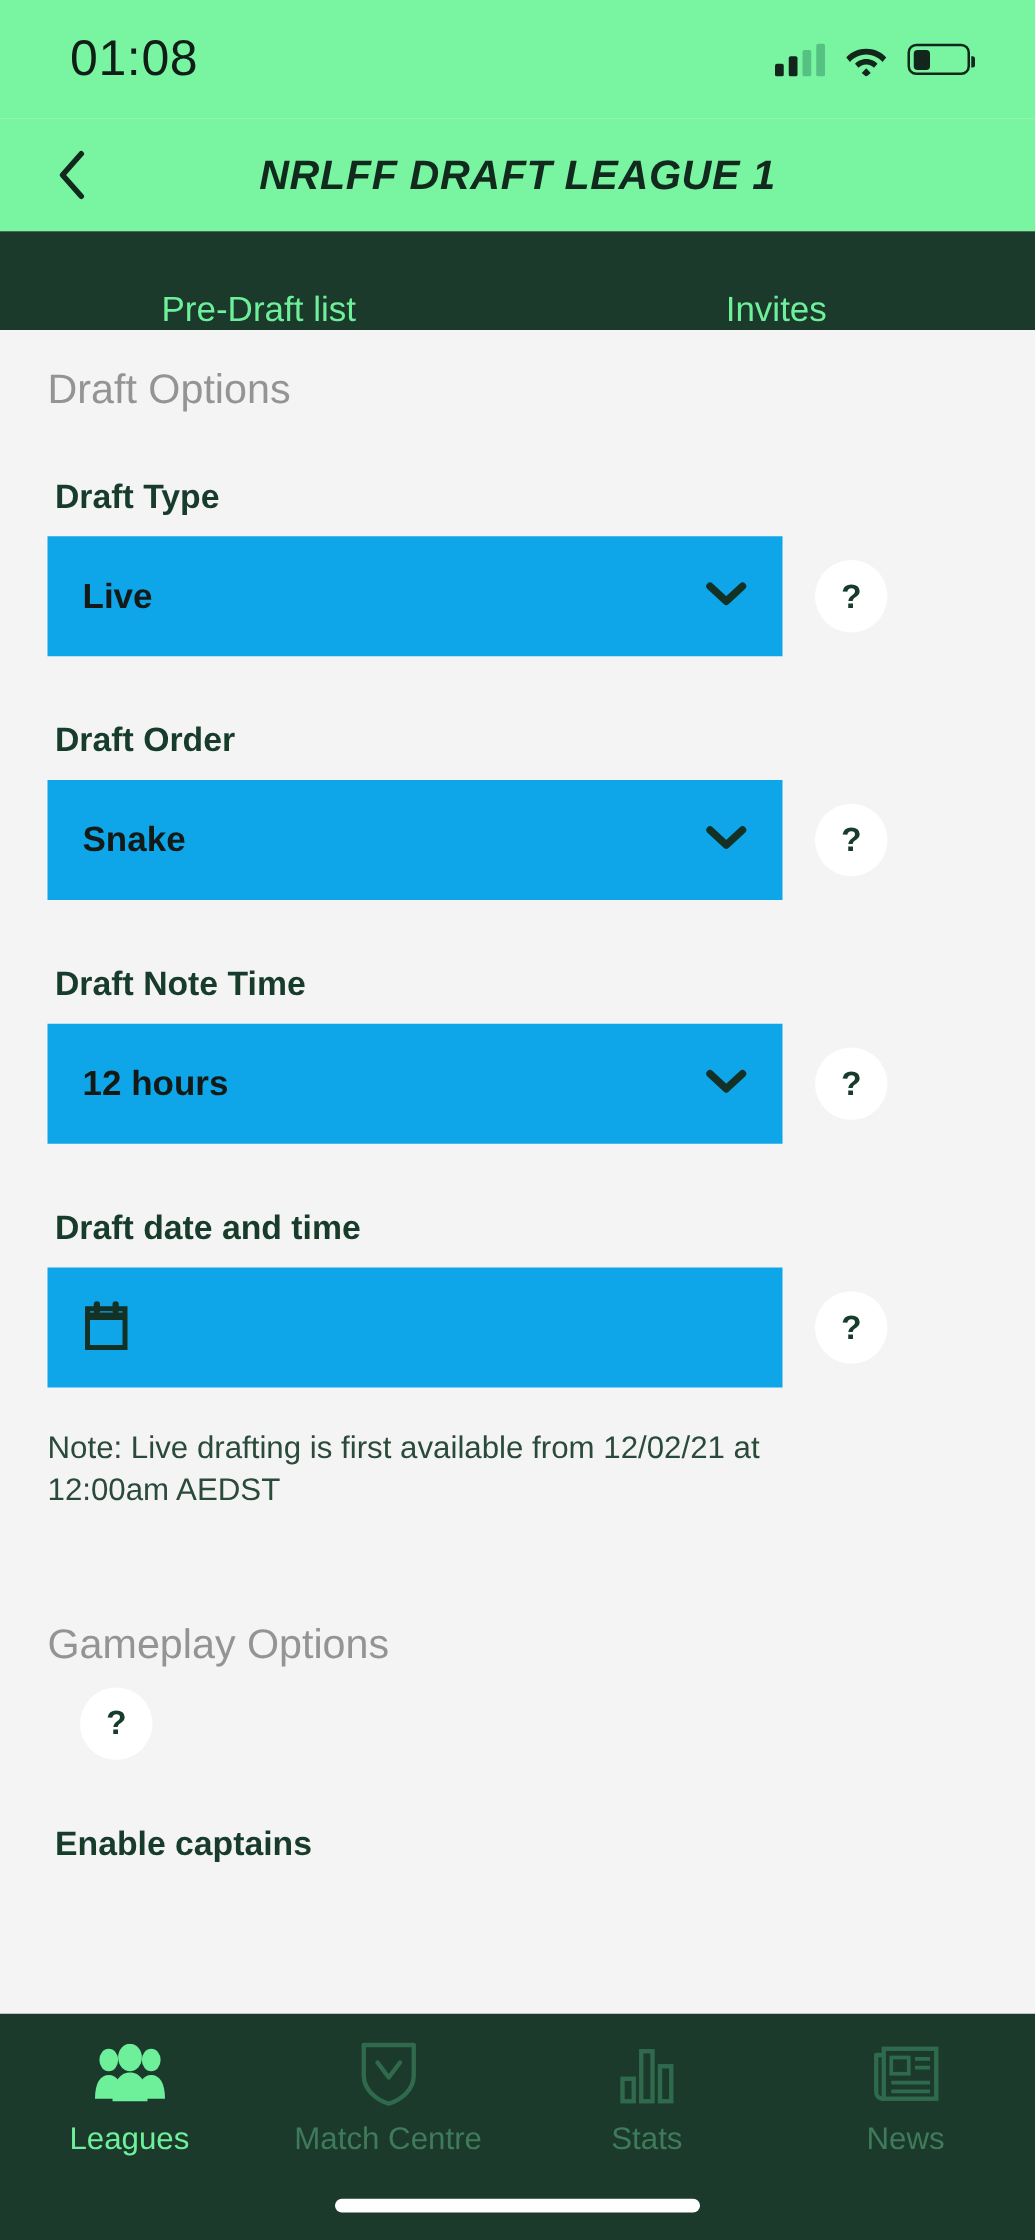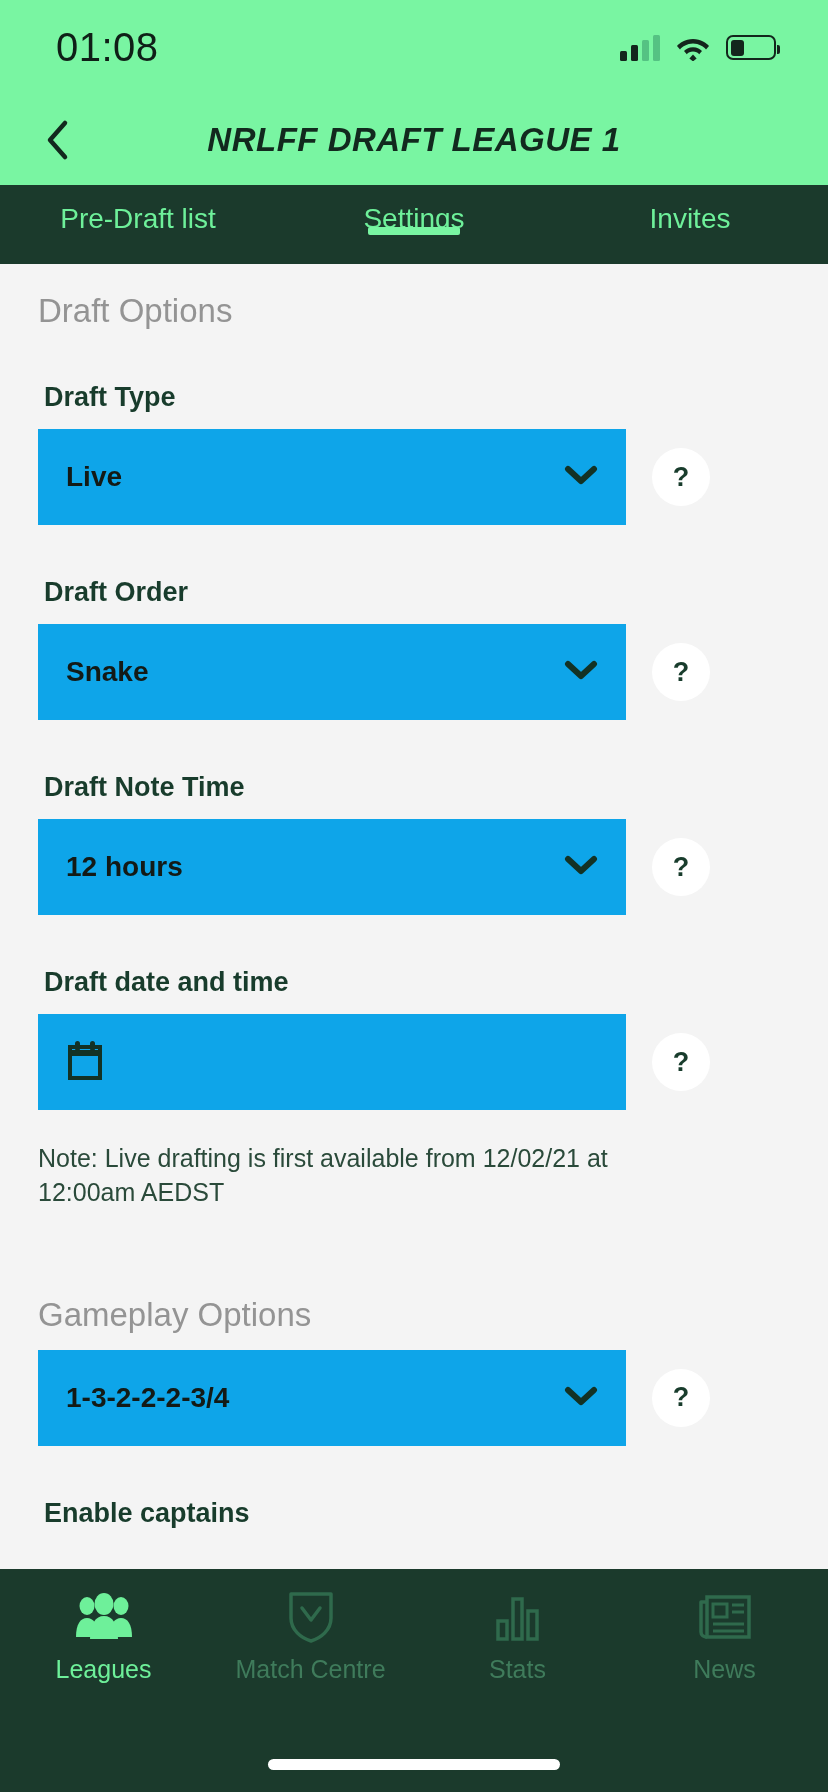--- a/index.html
+++ b/index.html
@@ -50,21 +50,21 @@
   .back-btn svg { display:block; }
   .nav-title {
     width:100%; text-align:center;
     font-size:33px; font-weight:bold; font-style:italic;
     color:#12291e; letter-spacing:0.5px;
   }
 
   
   .tabbar {
     height:79px; background:#1b3a2c;
-    display:flex; align-items:flex-start; position:relative;
+    display:flex; align-items:flex-end; position:relative;
   }
   .tab {
     flex:1; text-align:center; color:#6ef09a; font-size:28px;
     padding-top:18px; position:relative; cursor:pointer;
   }
   .tab .underline {
     position:absolute; left:50%; transform:translateX(-50%);
     bottom:0; width:92px; height:8px; background:#79f5a2; border-radius:2px;
   }
 
@@ -99,21 +99,21 @@
     font-size:27px; font-weight:bold; color:#183c2c; cursor:pointer;
   }
   .note {
     font-size:25px; color:#2a4a3a; line-height:1.35;
     padding:32px 130px 0 38px;
   }
   .gap-lg { height:58px; }
 
   
   .bottomnav {
-    position:absolute; left:0; right:0; bottom:0; height:223px;
+    position:absolute; left:0; right:0; bottom:0; height:181px;
     background:#1b3a2c; display:flex; align-items:flex-start;
     padding-top:22px;
   }
   .navitem {
     flex:1; display:flex; flex-direction:column; align-items:center;
     gap:12px; cursor:pointer;
   }
   .navitem .ico { height:52px; display:flex; align-items:center; justify-content:center; }
   .navitem .lbl { font-size:25px; }
   .navitem.active .lbl { color:#6ef09a; }
@@ -157,24 +157,20 @@
           <polyline points="21,5 6,22 21,39" fill="none" stroke="#12291e" stroke-width="4.5" stroke-linecap="round" stroke-linejoin="round"></polyline>
         </svg>
       </span>
     </div>
     <div class="nav-title">NRLFF DRAFT LEAGUE 1</div>
   </div>
 
   <div class="tabbar">
     <div class="tab">
       <span>Pre-Draft list</span>
-    </div>
-    <div class="tab">
-      <span>Settings</span>
-      <span class="underline"></span>
     </div>
     <div class="tab">
       <span>Invites</span>
     </div>
   </div>
 
   <div class="content">
 
     <div class="section-title">Draft Options</div>
 
@@ -232,28 +228,20 @@
       <div class="help-btn">?</div>
     </div>
 
     <div class="note">Note: Live drafting is first available from 12/02/21 at 12:00am AEDST</div>
 
     <div class="gap-lg"></div>
 
     <div class="section-title">Gameplay Options</div>
 
     <div class="field-row">
-      <div class="select-box">
-        <span class="select-value">1-3-2-2-2-3/4</span>
-        <span class="chev">
-          <svg width="34" height="22" viewBox="0 0 34 22">
-            <polyline points="4,5 17,17 30,5" fill="none" stroke="#133225" stroke-width="6" stroke-linecap="round" stroke-linejoin="round"></polyline>
-          </svg>
-        </span>
-      </div>
       <div class="help-btn">?</div>
     </div>
 
     <div class="field-label">Enable captains</div>
 
   </div>
 
   <div class="bottomnav">
 
     <div class="navitem active">

